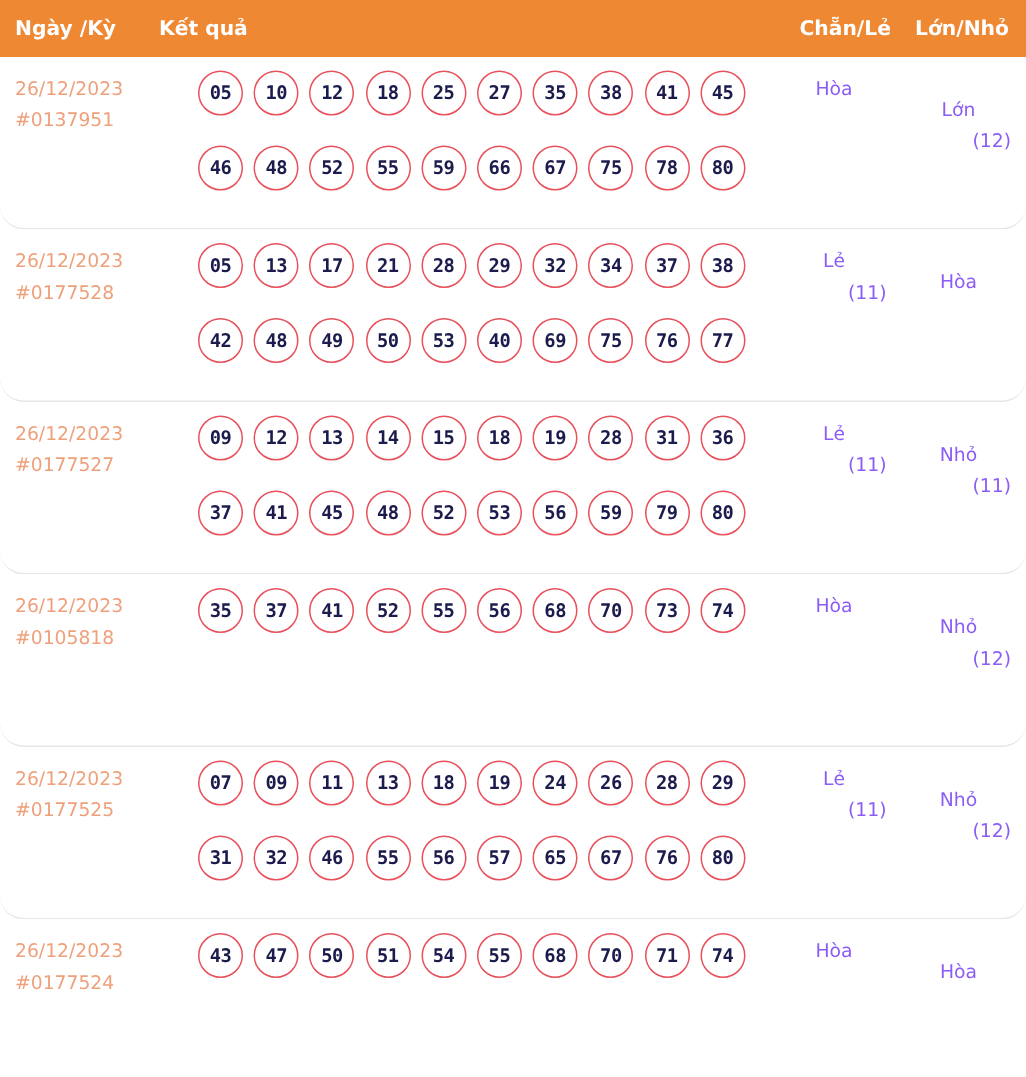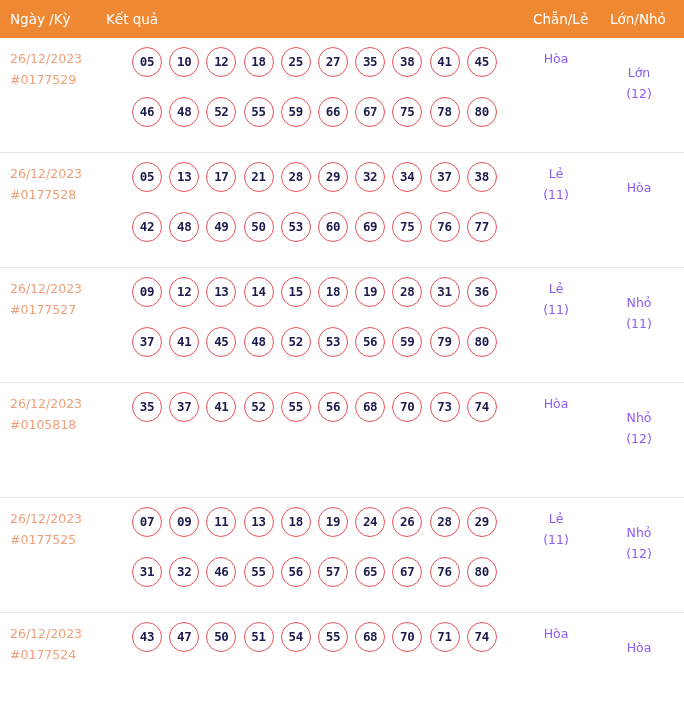--- a/index.html
+++ b/index.html
@@ -23,35 +23,36 @@
     height: 38px;
     background: #ee8833;
     color: #ffffff;
   }
   .th {
     position: absolute;
     top: 0;
     height: 38px;
     line-height: 38px;
     font-size: 13.5px;
-    font-weight: normal;
+    font-weight: bold;
     white-space: nowrap;
     color: #ffffff;
   }
   .th-date   { left: 10px; }
   .th-result { left: 106px; }
   .th-oddeven{ left: 533px; }
   .th-bigsml { left: 610px; }
 
   
   .row {
     position: relative;
     height: 114px;
     border-bottom: 1px solid #e6e6e6;
     background: #ffffff;
+    border-radius: 16px;
   }
   .row:last-child {
     border-bottom: none;
   }
   .cell-date {
     position: absolute;
     left: 10px;
     top: 10px;
     width: 90px;
     font-size: 12.5px;
@@ -98,61 +99,61 @@
     top: 10px;
     font-size: 12.5px;
     line-height: 21px;
     color: #8b5cf6;
     text-align: center;
     white-space: nowrap;
   }
   .cell-oddeven  { left: 521px; width: 70px; }
   .cell-bigsmall { left: 604px; width: 70px; margin-top: 14px; }
   .val-main  { display: block; }
-  .val-count { display: block; }
+  .val-count { display: block; text-align: right; }
   .val-count:empty { display: none; }
 </style>
 </head>
 <body>
 
 <div class="results-table">
 
   <div class="table-header">
     <div class="th th-date">Ngày /Kỳ</div>
     <div class="th th-result">Kết quả</div>
     <div class="th th-bigsml">Lớn/Nhỏ</div>
     <div class="th th-oddeven">Chẵn/Lẻ</div>
   </div>
 
   <div id="rows-container">
       <div class="row">
         <div class="cell-date">
           <span class="date-line">26/12/2023</span>
-          <span class="date-line">#0177529</span>
+          <span class="date-line">#0137951</span>
         </div>
         <div class="cell-balls">
           <div class="ball-row"><span class="ball">05</span><span class="ball">10</span><span class="ball">12</span><span class="ball">18</span><span class="ball">25</span><span class="ball">27</span><span class="ball">35</span><span class="ball">38</span><span class="ball">41</span><span class="ball">45</span></div>
           <div class="ball-row"><span class="ball">46</span><span class="ball">48</span><span class="ball">52</span><span class="ball">55</span><span class="ball">59</span><span class="ball">66</span><span class="ball">67</span><span class="ball">75</span><span class="ball">78</span><span class="ball">80</span></div>
         </div>
         <div class="cell-oddeven">
           <span class="val-main">Hòa</span>
         </div>
         <div class="cell-bigsmall">
           <span class="val-main">Lớn</span>
           <span class="val-count">(12)</span>
         </div>
       </div>
       <div class="row">
         <div class="cell-date">
           <span class="date-line">26/12/2023</span>
           <span class="date-line">#0177528</span>
         </div>
         <div class="cell-balls">
           <div class="ball-row"><span class="ball">05</span><span class="ball">13</span><span class="ball">17</span><span class="ball">21</span><span class="ball">28</span><span class="ball">29</span><span class="ball">32</span><span class="ball">34</span><span class="ball">37</span><span class="ball">38</span></div>
-          <div class="ball-row"><span class="ball">42</span><span class="ball">48</span><span class="ball">49</span><span class="ball">50</span><span class="ball">53</span><span class="ball">60</span><span class="ball">69</span><span class="ball">75</span><span class="ball">76</span><span class="ball">77</span></div>
+          <div class="ball-row"><span class="ball">42</span><span class="ball">48</span><span class="ball">49</span><span class="ball">50</span><span class="ball">53</span><span class="ball">40</span><span class="ball">69</span><span class="ball">75</span><span class="ball">76</span><span class="ball">77</span></div>
         </div>
         <div class="cell-oddeven">
           <span class="val-main">Lẻ</span>
           <span class="val-count">(11)</span>
         </div>
         <div class="cell-bigsmall">
           <span class="val-main">Hòa</span>
         </div>
       </div>
       <div class="row">

